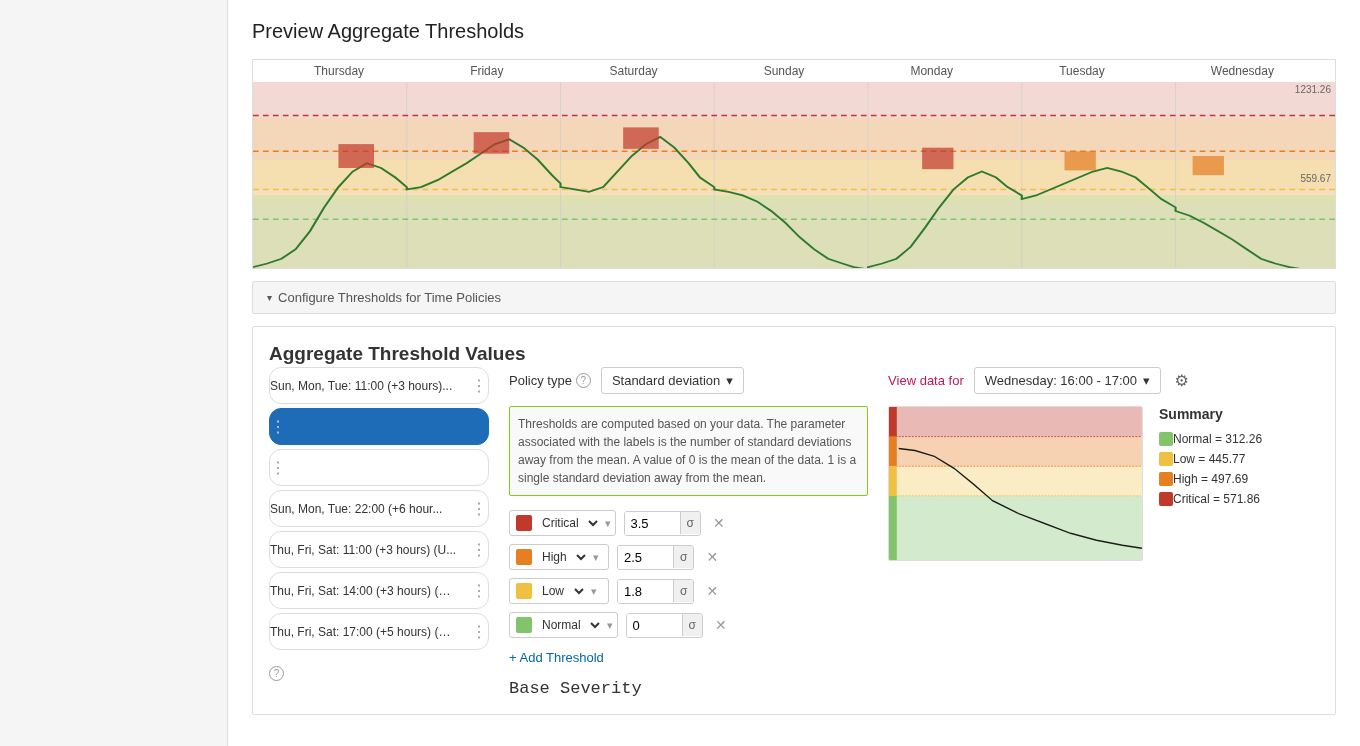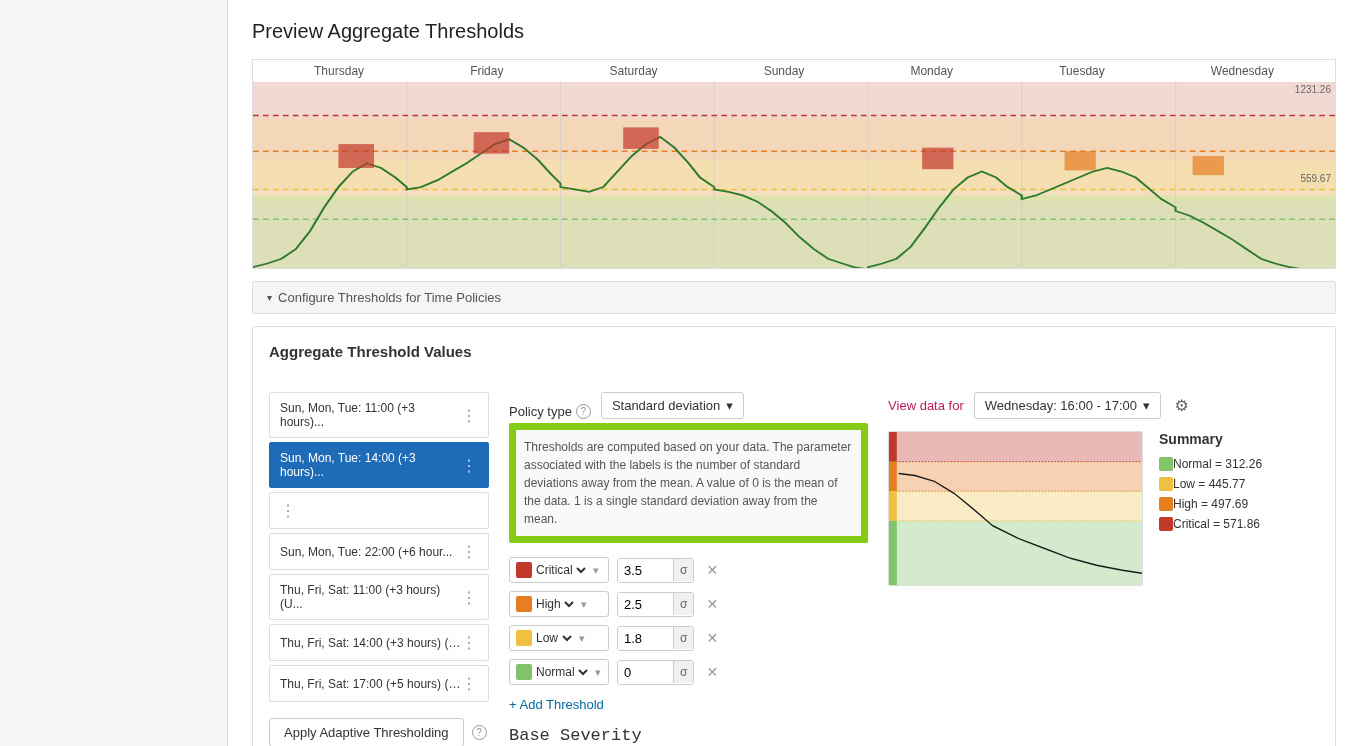--- a/index.html
+++ b/index.html
@@ -22,46 +22,46 @@
     
     
     .chart-svg { width: 100%; height: 100%; }
     
     
     .configure-bar { background: #f5f5f5; border: 1px solid #ddd; border-radius: 2px; padding: 8px 14px; margin-bottom: 12px; font-size: 13px; color: #555; cursor: pointer; display: flex; align-items: center; gap: 6px; }
     .configure-bar .chevron { font-size: 10px; }
     
     
     .threshold-section { border: 1px solid #ddd; border-radius: 2px; padding: 16px; }
-    .threshold-section-title { font-size: 15px; font-weight: 600; margin-bottom: 32px; }
+    .threshold-section-title { font-size: 19px; font-weight: 600; margin-bottom: 2px; }
     
     .threshold-layout { display: flex; gap: 20px; }
     .threshold-left { width: 220px; flex-shrink: 0; }
     .threshold-right { flex: 1; }
     
     
-    .policy-list-item { display: flex; align-items: center; justify-content: space-between; padding: 8px 10px; border: 1px solid #ddd; border-radius: 2px; margin-bottom: 4px; font-size: 12px; color: #333; cursor: pointer; background: #fff; }
+    .policy-list-item { display: flex; align-items: center; justify-content: space-between; padding: 8px 0; border: 1px solid #ddd; border-radius: 12px; margin-bottom: 4px; font-size: 12px; color: #333; cursor: pointer; background: #fff; }
     .policy-list-item.active { background: #1e6bb8; color: #fff; border-color: #1e6bb8; }
     .dots-menu { color: #999; cursor: pointer; font-size: 16px; letter-spacing: 1px; }
     .policy-list-item.active .dots-menu { color: #cce; }
     
     
-    .policy-type-row { display: flex; align-items: flex-end; gap: 10px; margin-bottom: 4px; }
+    .policy-type-row { display: flex; align-items: center; gap: 10px; margin-bottom: 12px; }
     .policy-type-label { font-size: 13px; color: #333; display: flex; align-items: center; gap: 4px; }
     .info-icon { display: inline-flex; align-items: center; justify-content: center; width: 15px; height: 15px; border-radius: 50%; border: 1px solid #999; color: #999; font-size: 10px; cursor: pointer; }
     
     .dropdown-btn { background: #fff; border: 1px solid #ccc; border-radius: 3px; padding: 5px 10px; font-size: 13px; cursor: pointer; display: flex; align-items: center; gap: 6px; color: #333; }
     
-    .description-text { font-size: 12px; color: #555; line-height: 1.5; margin-bottom: 14px; background: #f9f9f9; padding: 8px; border-radius: 2px; border: 7px solid #84cc16; }
+    .description-text { font-size: 12px; color: #555; line-height: 1.5; margin-bottom: 14px; background: #f9f9f9; padding: 8px; border-radius: 2px; border: 1px solid #84cc16; }
     
     
     .threshold-row { display: flex; align-items: center; gap: 8px; margin-bottom: 8px; }
     .threshold-select { display: flex; align-items: center; gap: 0; border: 1px solid #ccc; border-radius: 3px; overflow: hidden; min-width: 100px; }
     .threshold-color-dot { width: 16px; height: 16px; flex-shrink: 0; margin-left: 6px; border-radius: 2px; }
-    .threshold-label-select { border: none; background: transparent; font-size: 12px; padding: 4px 0; cursor: pointer; outline: none; color: #333; }
+    .threshold-label-select { border: none; background: transparent; font-size: 12px; padding: 4px 6px; cursor: pointer; outline: none; color: #333; }
     .threshold-value-box { display: flex; align-items: center; border: 1px solid #ccc; border-radius: 3px; overflow: hidden; }
     .threshold-value-input { border: none; width: 55px; padding: 4px 6px; font-size: 13px; outline: none; }
     .sigma-label { padding: 4px 6px; background: #f0f0f0; border-left: 1px solid #ccc; font-size: 12px; color: #666; }
     .remove-btn { background: none; border: none; cursor: pointer; color: #999; font-size: 14px; padding: 2px 4px; }
     
     .add-threshold-btn { color: #0369a1; background: none; border: none; cursor: pointer; font-size: 13px; padding: 4px 0; display: flex; align-items: center; gap: 4px; }
     
     .base-severity-label { font-size: 17px; color: #333; margin-top: 10px; font-family: Liberation Mono, monospace; }
     
     
@@ -160,21 +160,20 @@
       <div class="threshold-section-title">Aggregate Threshold Values</div>
 
       <div class="threshold-layout">
 
         <div class="threshold-left">
           <div class="policy-list-item">
             <span>Sun, Mon, Tue: 11:00 (+3 hours)...</span>
             <span class="dots-menu">⋮</span>
           </div>
           <div class="policy-list-item active">
-            <span>Sun, Mon, Tue: 14:00 (+3 hours)...</span>
             <span class="dots-menu">⋮</span>
           </div>
           <div class="policy-list-item">
             <span class="dots-menu">⋮</span>
           </div>
           <div class="policy-list-item">
             <span>Sun, Mon, Tue: 22:00 (+6 hour...</span>
             <span class="dots-menu">⋮</span>
           </div>
           <div class="policy-list-item">
@@ -184,21 +183,20 @@
           <div class="policy-list-item">
             <span>Thu, Fri, Sat: 14:00 (+3 hours) (…</span>
             <span class="dots-menu">⋮</span>
           </div>
           <div class="policy-list-item">
             <span>Thu, Fri, Sat: 17:00 (+5 hours) (…</span>
             <span class="dots-menu">⋮</span>
           </div>
 
           <div class="apply-row">
-            <button class="apply-btn">Apply Adaptive Thresholding</button>
             <span class="info-icon">?</span>
           </div>
         </div>
 
         <div class="threshold-right">
 
           <div class="policy-type-row">
             <span class="policy-type-label">
               <span>Policy type</span>
               <span class="info-icon">?</span>

